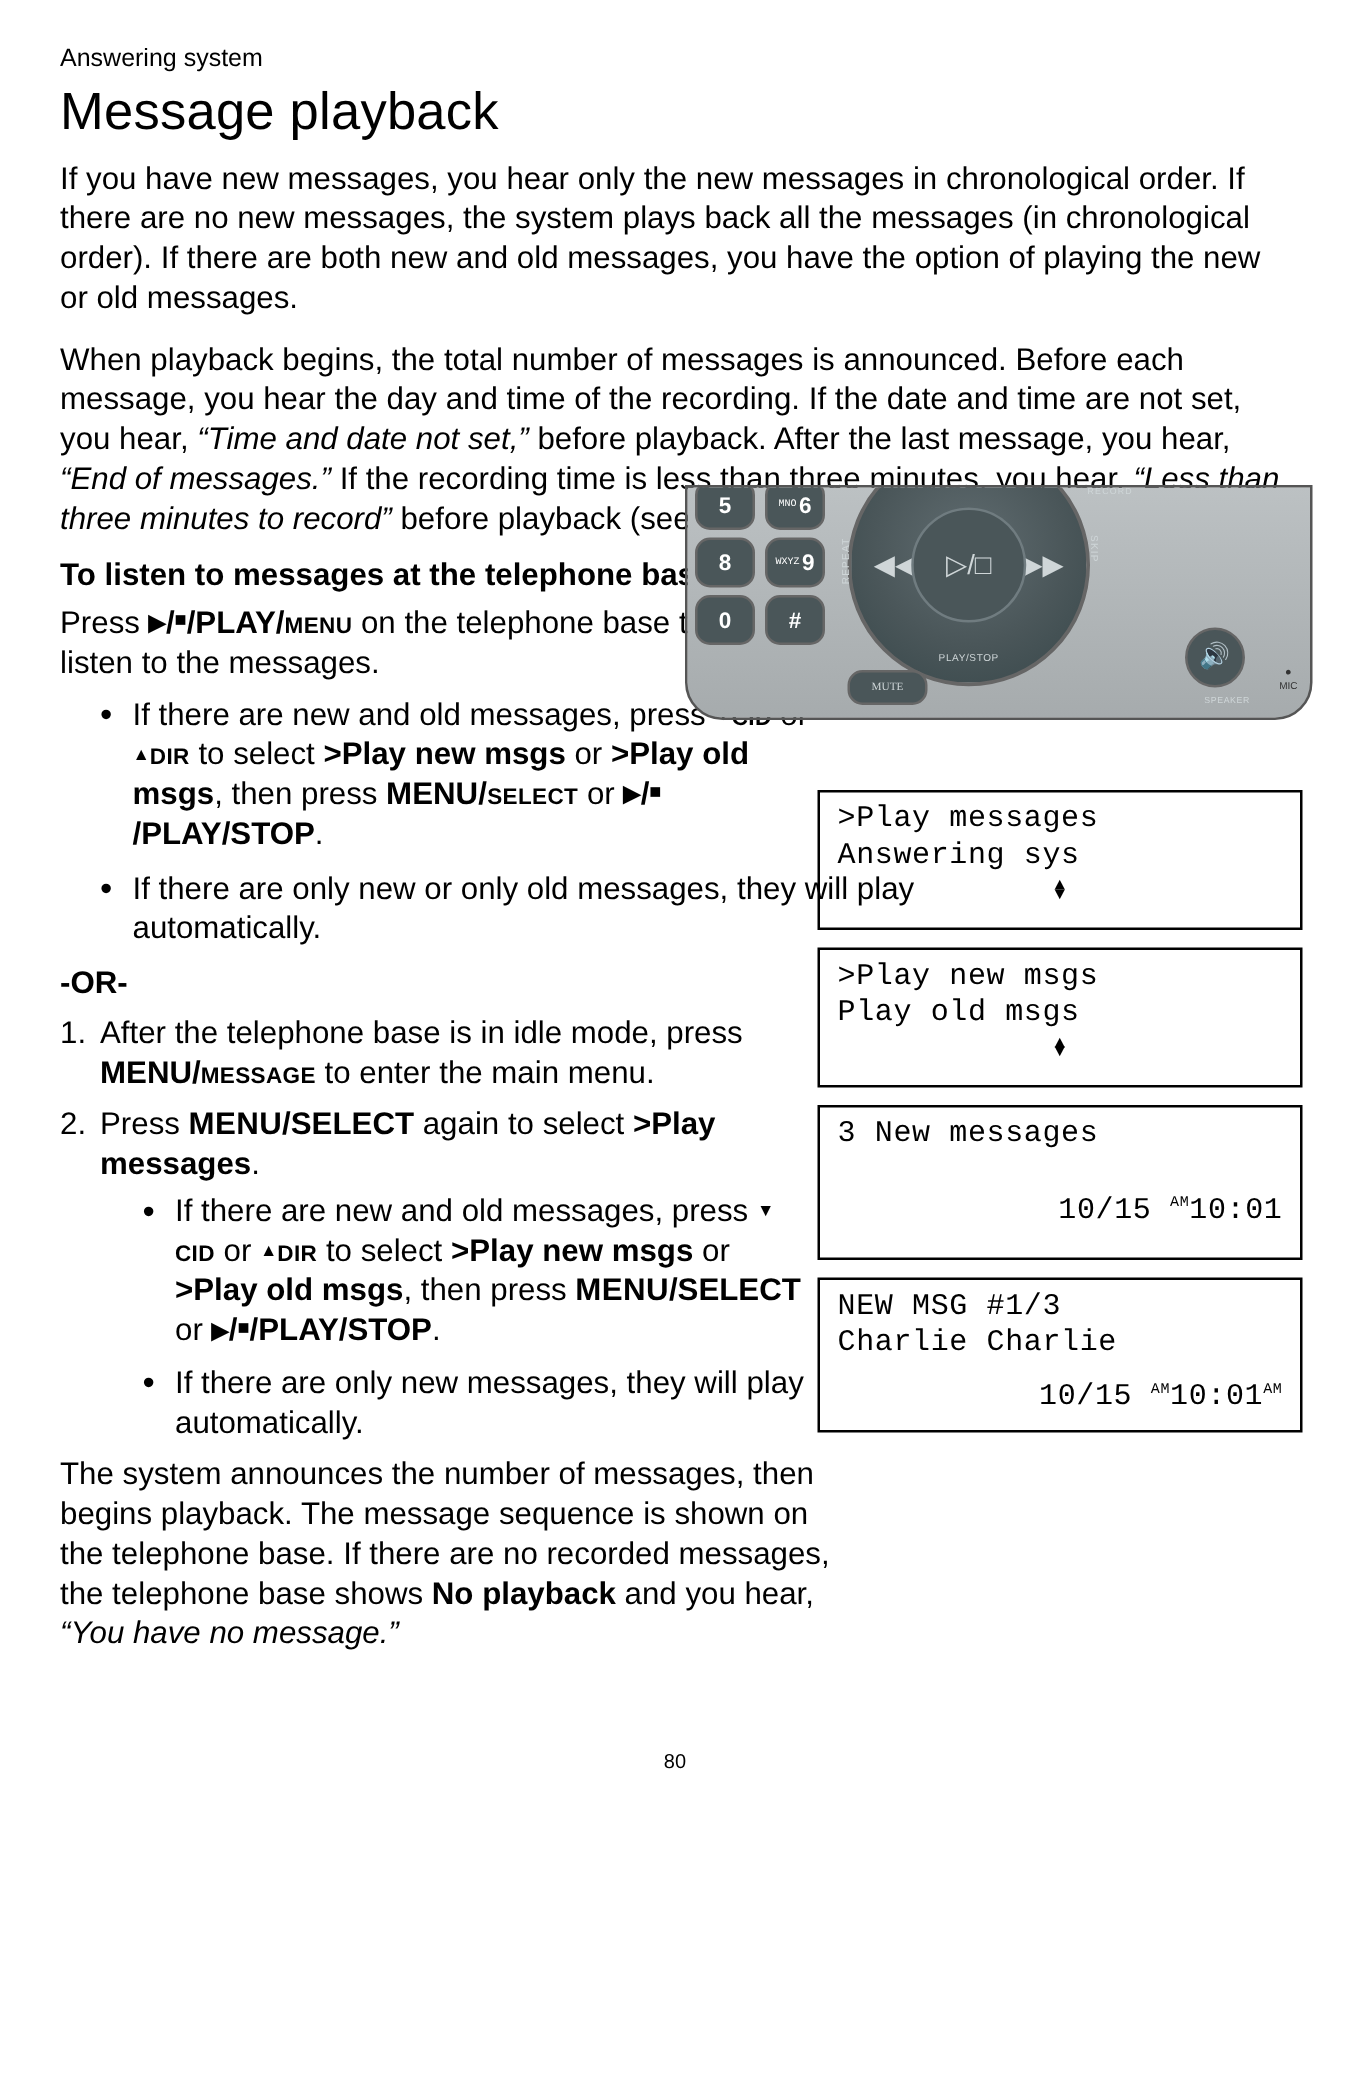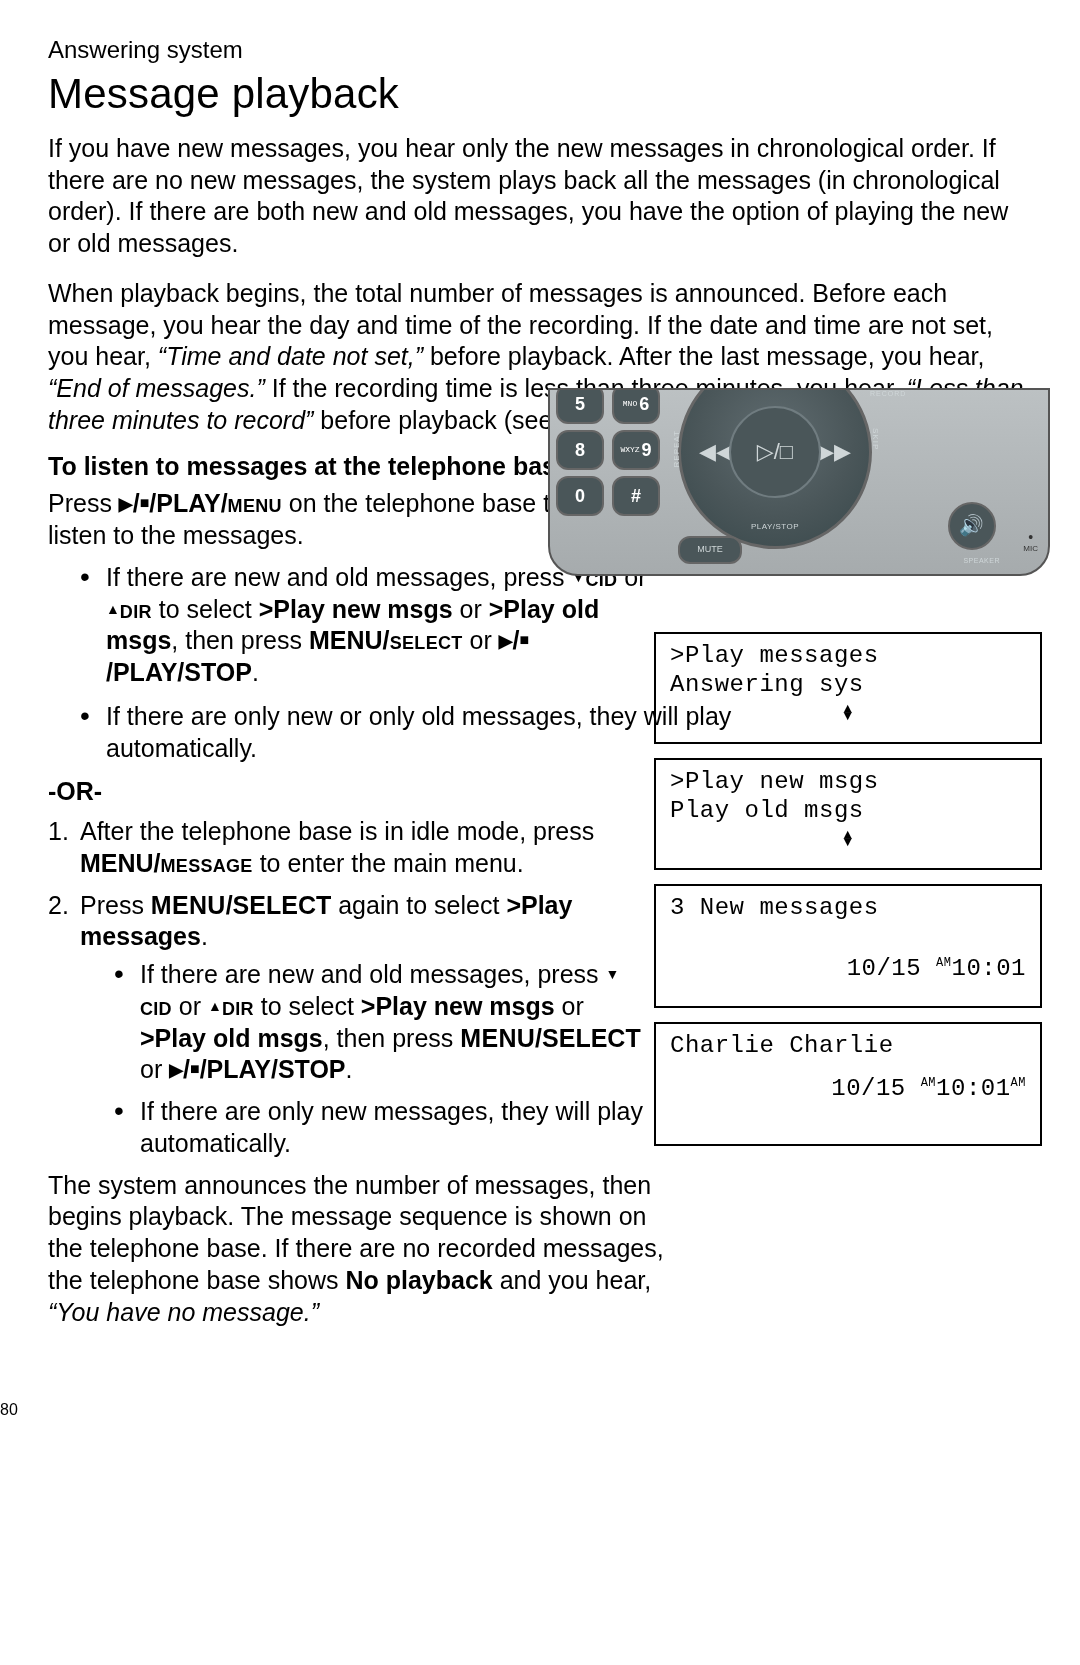--- a/index.html
+++ b/index.html
@@ -15,21 +15,21 @@
     line-height: 1.27;
   }
   .page {
     position: relative;
     width: 1080px;
     height: 1665px;
     padding: 35px 48px 0 48px;
     box-sizing: border-box;
   }
   .section-label {
-    font-size: 24px;
+    font-size: 20px;
     margin-bottom: 2px;
   }
   h1.title {
     font-size: 42px;
     font-weight: 400;
     margin: 0 0 12px 0;
     letter-spacing: 0.2px;
   }
   p { margin: 0 0 18px 0; }
   .para2 { margin-bottom: 14px; }
@@ -106,20 +106,21 @@
   .full-row { width: 640px; }
   .italic { font-style: italic; }
   .smallcaps { font-variant: small-caps; letter-spacing: 0.3px; }
   .glyph { display:inline-block; vertical-align:middle; font-size:18px; line-height:1; position:relative; top:-2px;}
   .sq { font-size:16px; top:-3px;}
   .tri-down, .tri-up { font-size:14px; top:-2px;}
   .page-no {
     position: absolute;
     bottom: 245px;
     left: 0; right: 0;
+    text-align: center;
     font-size: 16px;
   }
 
   
   .phone {
     position: absolute;
     top: 388px;
     right: 30px;
     width: 498px;
     height: 184px;
@@ -201,21 +202,21 @@
   .mute-btn {
     position: absolute;
     left: 128px;
     bottom: 10px;
     width: 60px; height: 24px;
     border-radius: 12px;
     border: 2px solid #666;
     background: #4a5659;
     color: #cfd6d8;
     font-size: 9px;
-    display:flex; align-items:center; justify-content:center;
+    display:flex; align-items:center; justify-content:center;font-family:Liberation Serif, serif;
   }
   .speaker-btn {
     position: absolute;
     right: 52px;
     bottom: 24px;
     width: 44px; height: 44px;
     border-radius: 50%;
     border: 2px solid #666;
     background: #4a5659;
     color: #cfd6d8;
@@ -378,20 +379,21 @@
 
   <div class="lcd lcd3">
     <div class="center">3 New messages</div>
     <div class="datetime">
       <span><span>10/15</span> <span class="ampm-sup">AM</span></span>
       <span>10:01</span>
     </div>
   </div>
 
   <div class="lcd lcd4">
+    <div class="center">NEW MSG #1/3</div>
     <div class="center">Charlie Charlie</div>
     <div class="datetime">
       <span><span>10/15</span> <span class="ampm-sup">AM</span></span>
       <span><span>10:01</span><span class="ampm-sup">AM</span></span>
     </div>
   </div>
 
   <div class="page-no">80</div>
 
 </div>

